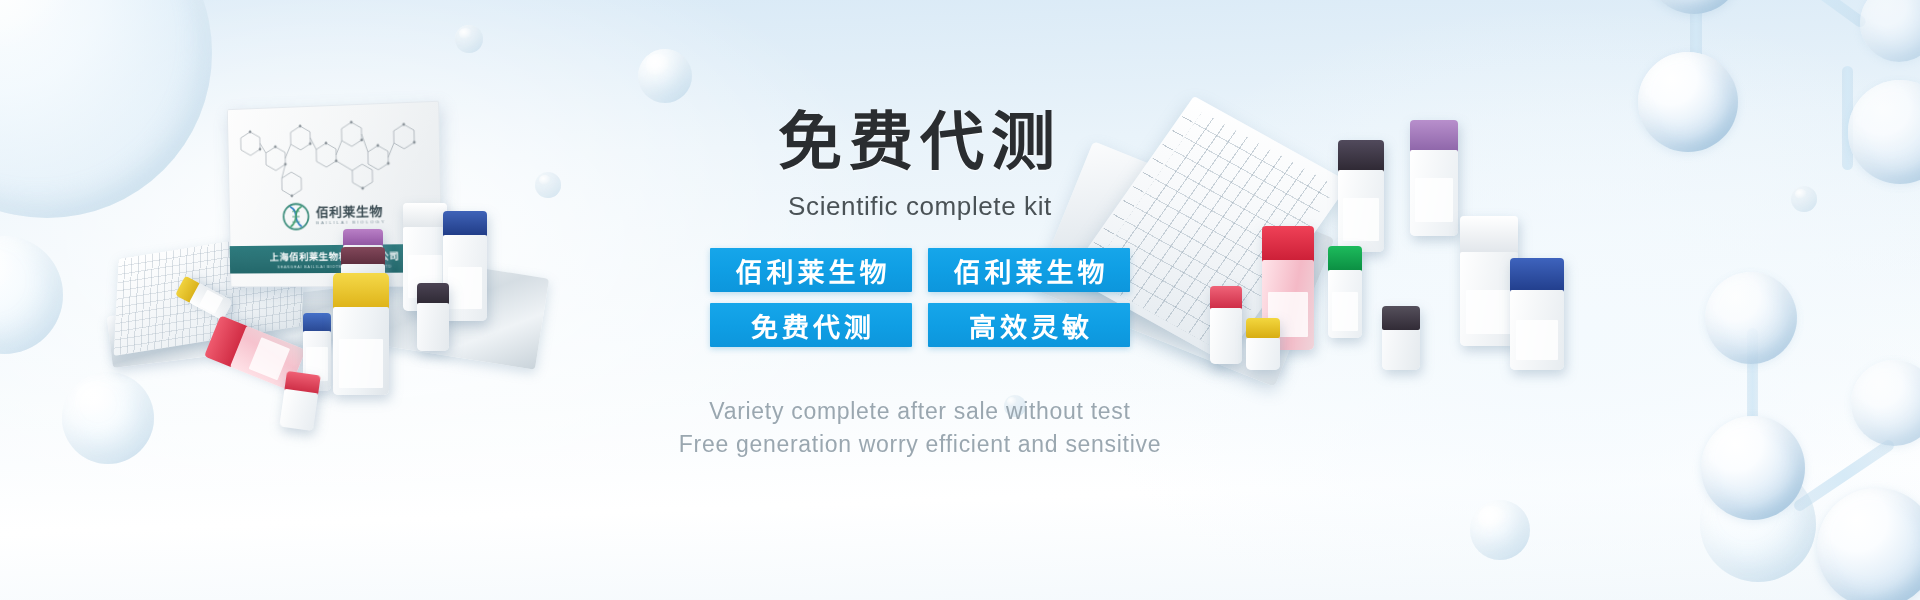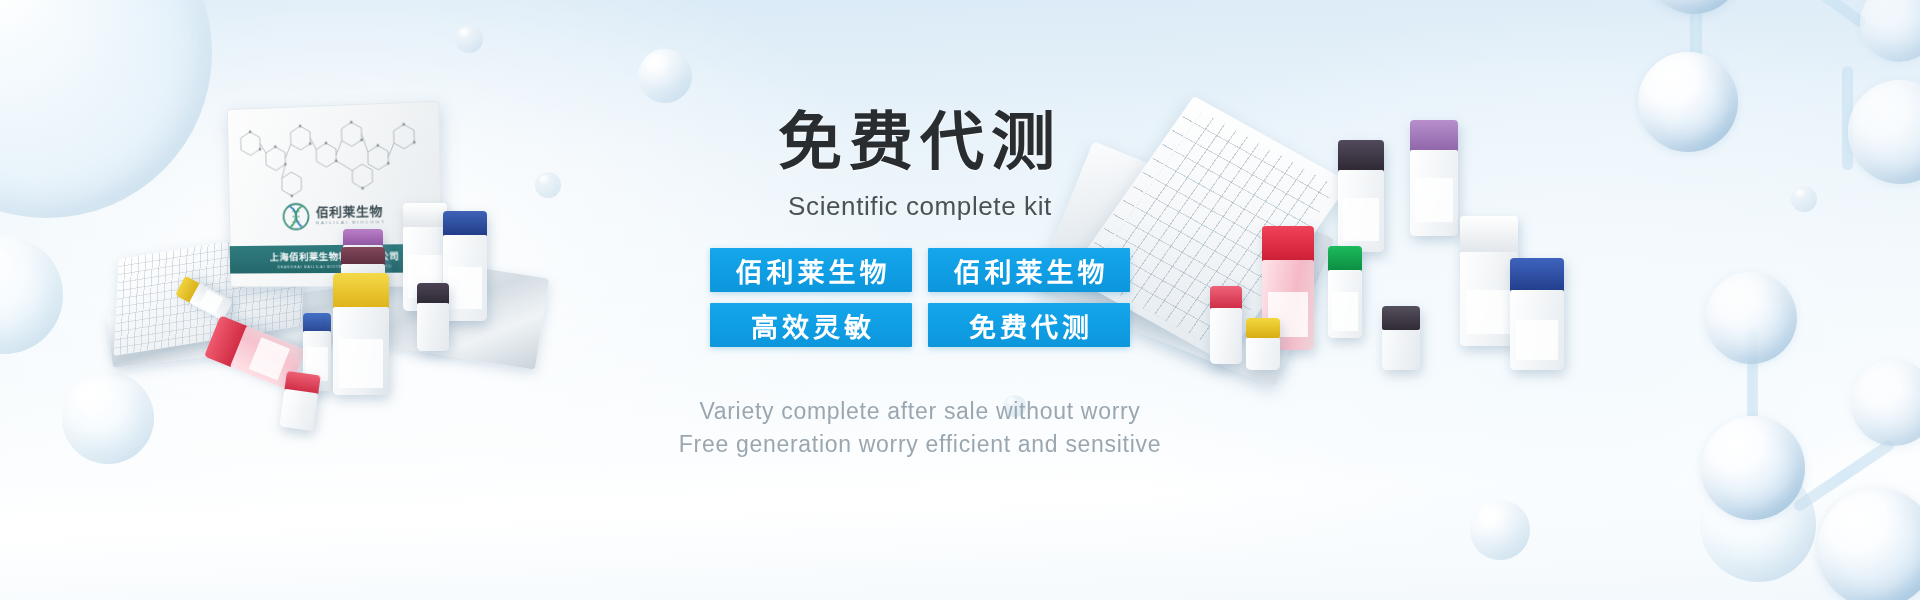--- a/index.html
+++ b/index.html
@@ -350,23 +350,23 @@
     </div>
   </div>
 
   <div class="copy">
     <h1 class="title">免费代测</h1>
     <p class="subtitle">Scientific complete kit</p>
 
     <div class="badges">
       <div class="badge">佰利莱生物</div>
       <div class="badge">佰利莱生物</div>
+      <div class="badge">免费代测</div>
       <div class="badge">高效灵敏</div>
-      <div class="badge">免费代测</div>
     </div>
 
     <div class="tagline">
-      <div>Variety complete after sale without worry</div>
+      <div>Variety complete after sale without test</div>
       <div>Free generation worry efficient and sensitive</div>
     </div>
   </div>
 
 </div>
 
 </body></html>

